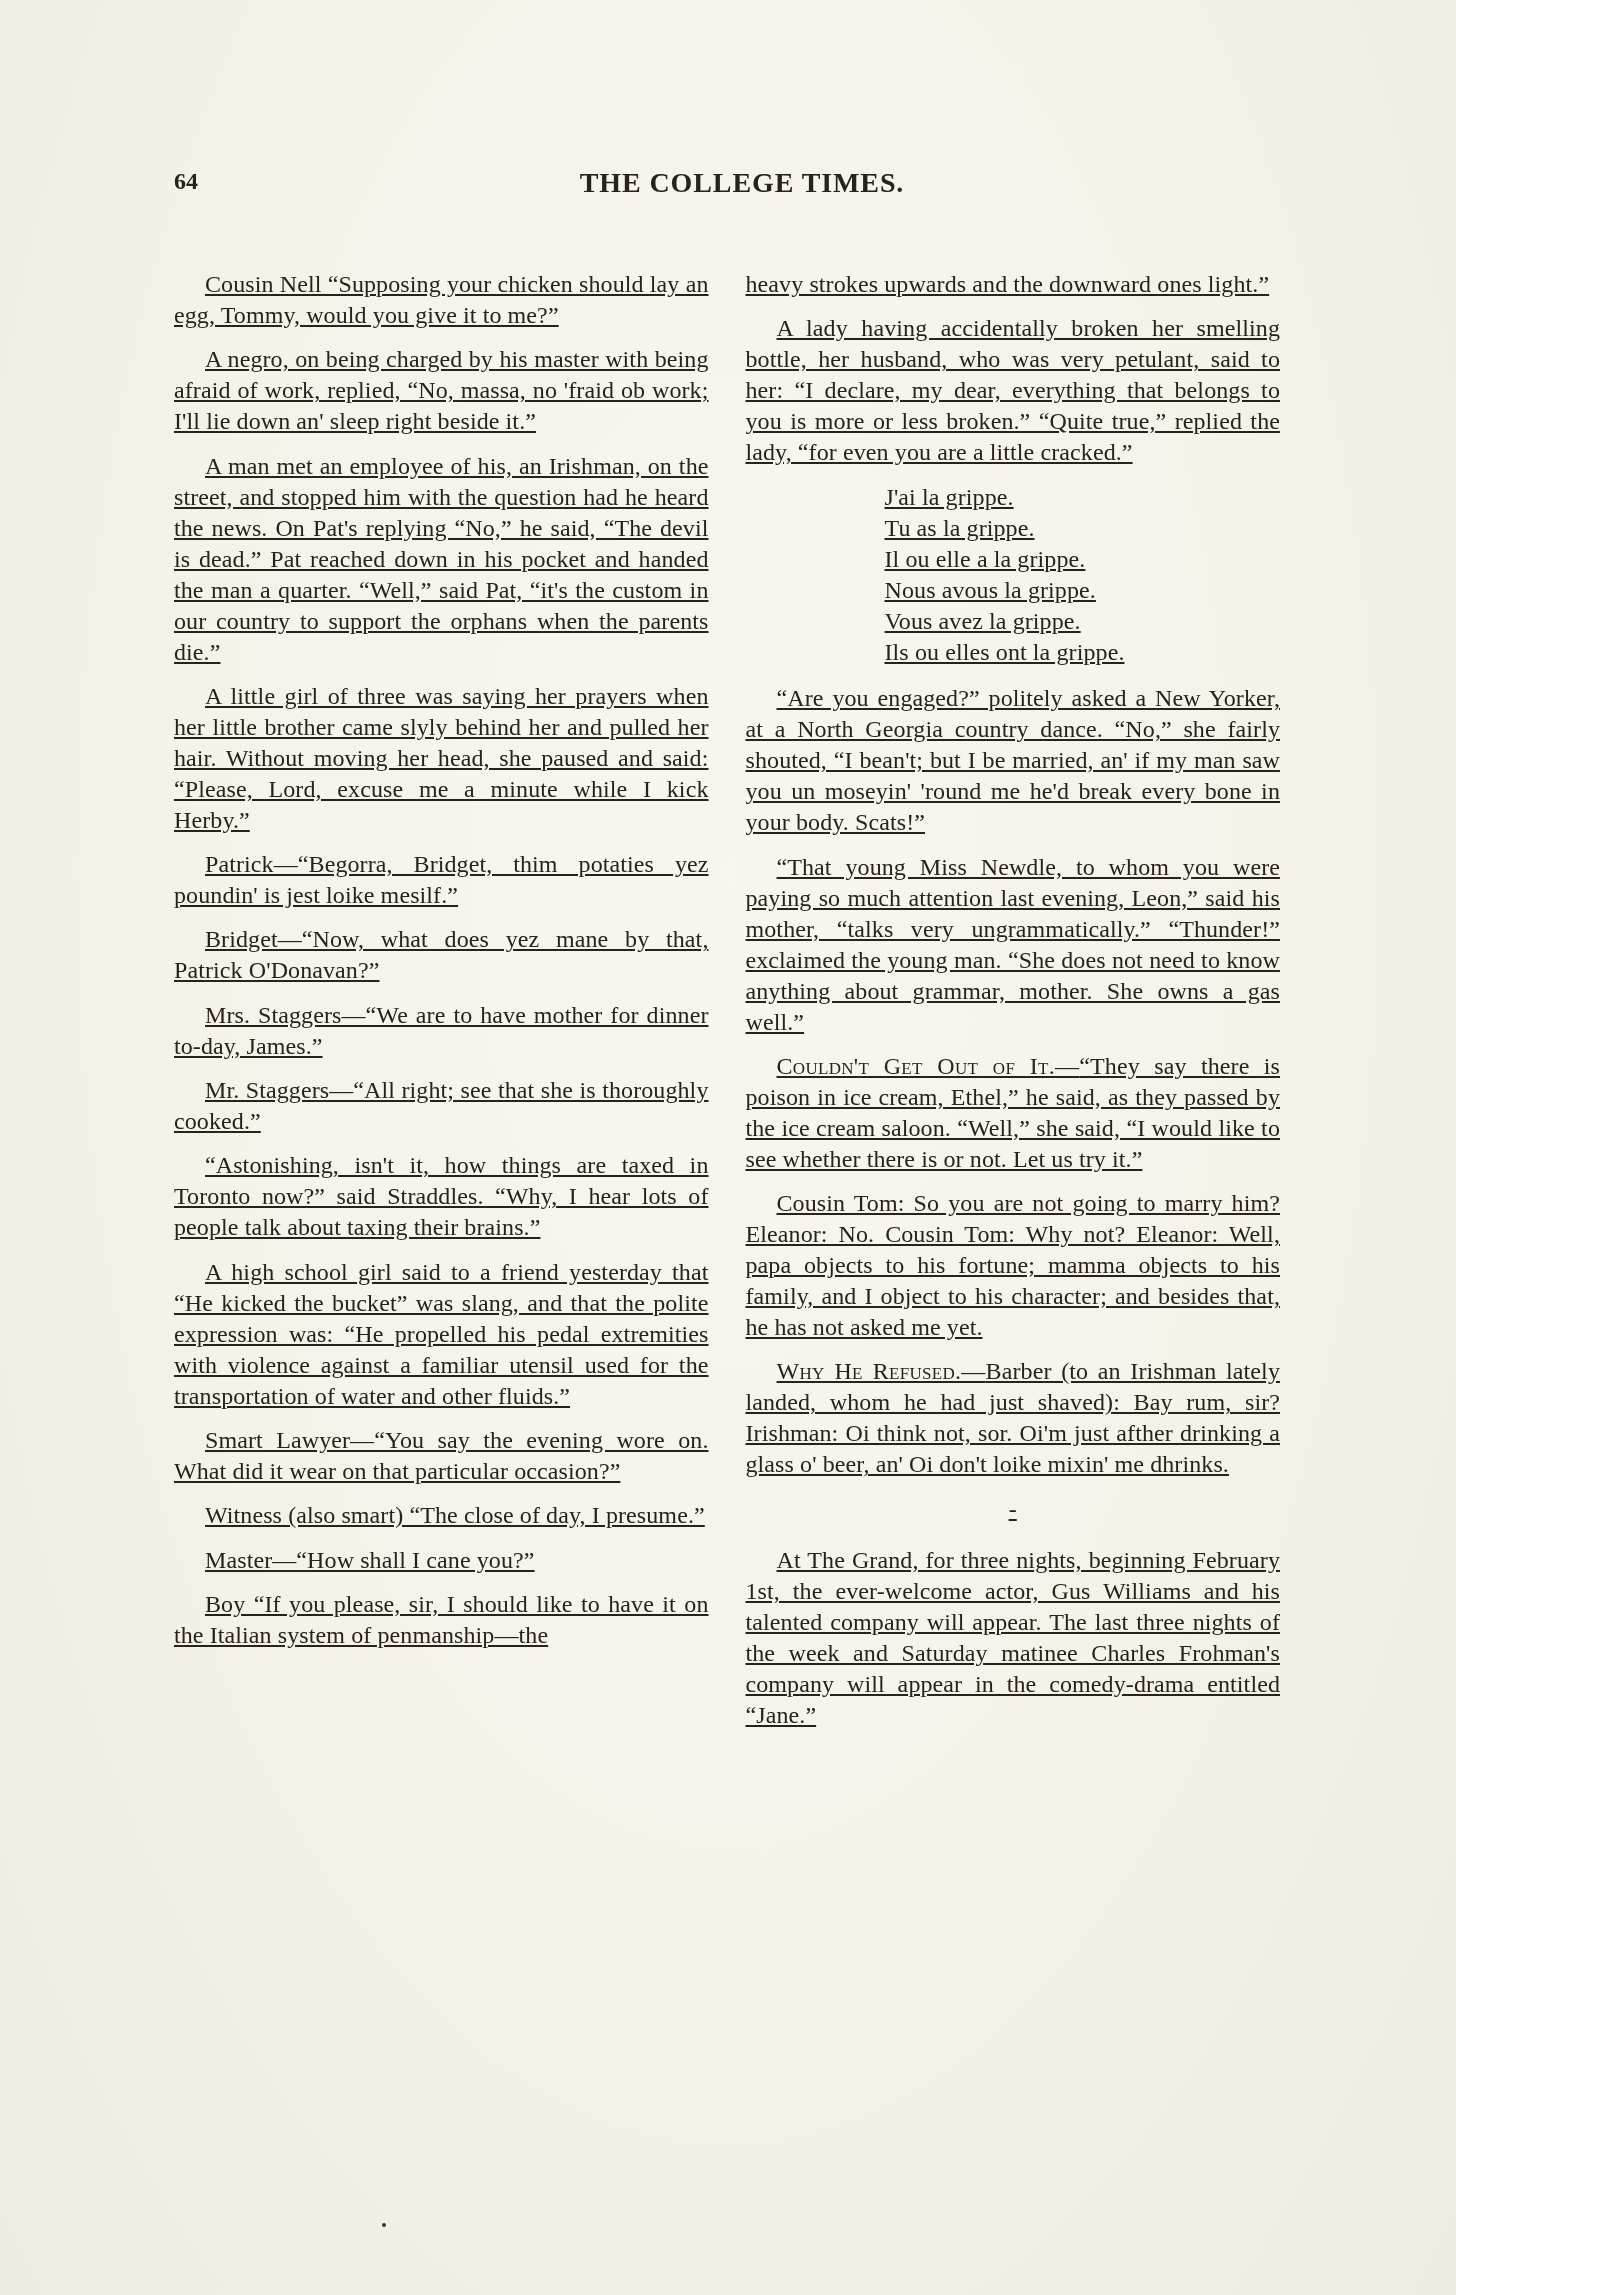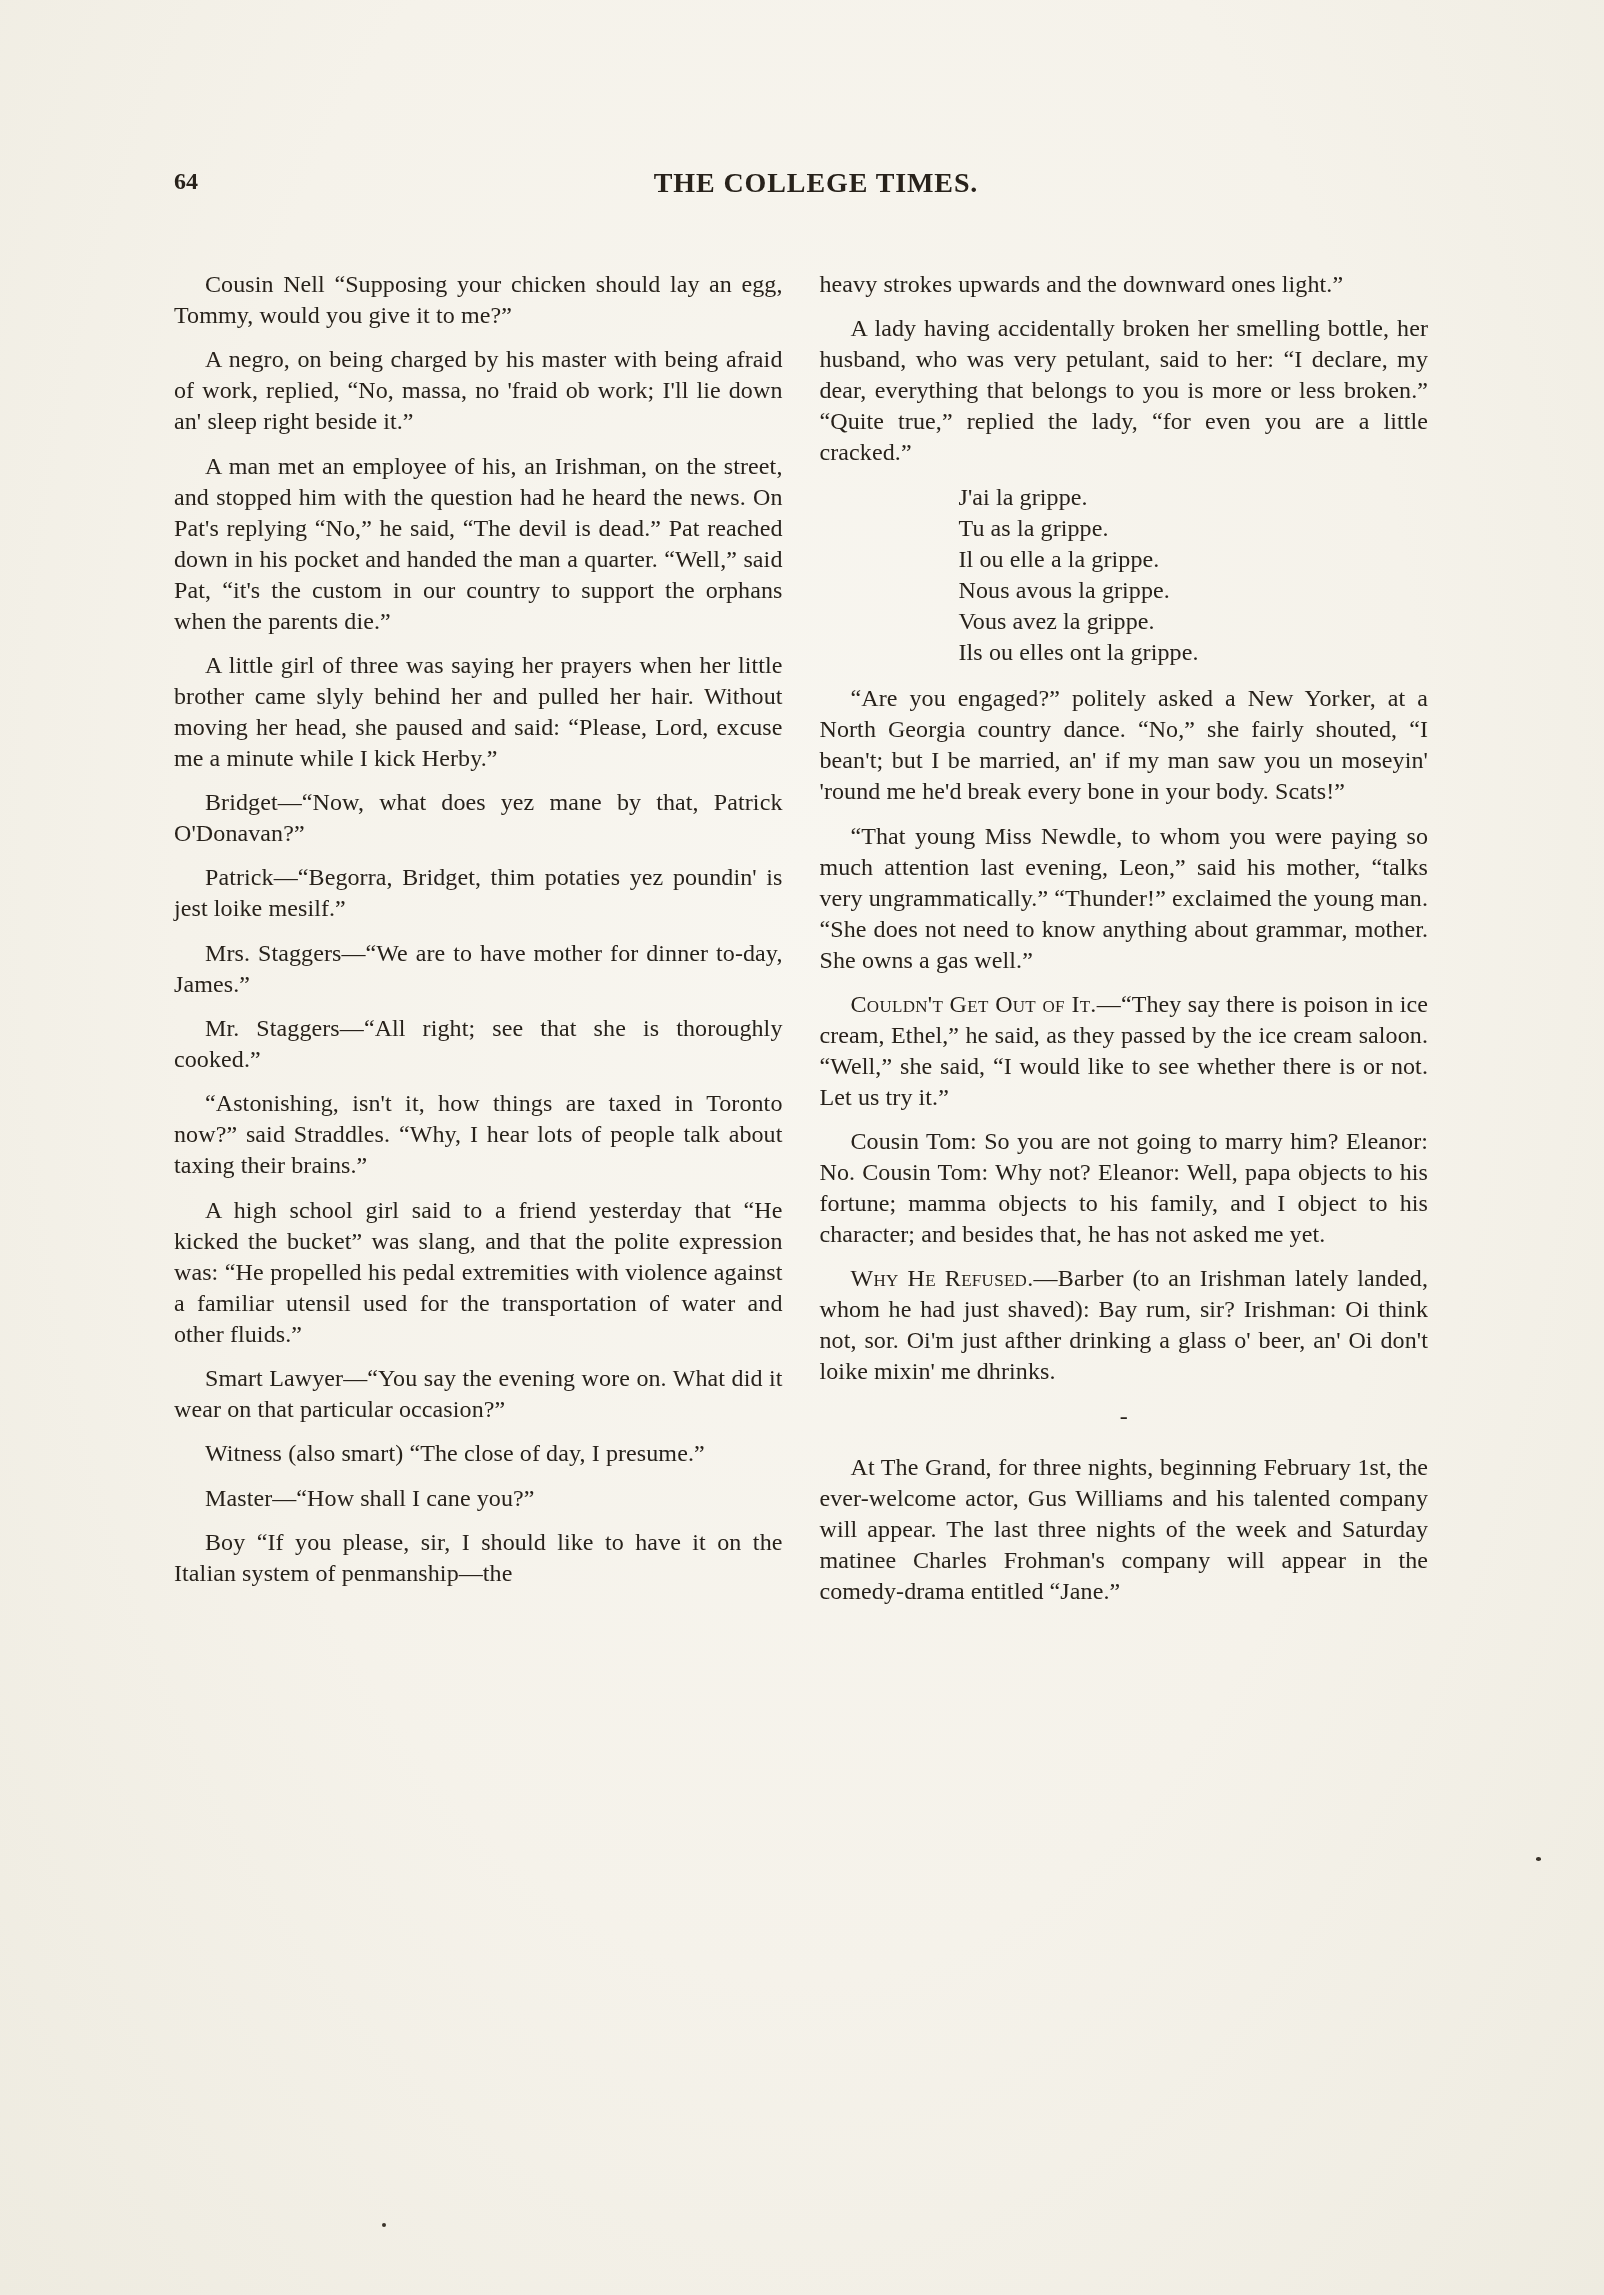--- a/index.html
+++ b/index.html
@@ -1,26 +1,27 @@
 <!DOCTYPE html>
 <html style="font-size:9.6px"><head>
 <meta charset="utf-8">
 <style>
   html, body {
     margin: 0;
     padding: 0;
   }
   .page {
     position: relative;
-    width: 1604px;
+    width: 1456px;
     height: 2295px;
     overflow: hidden;
     background: radial-gradient(ellipse at 50% 38%, #f8f6f0 0%, #f5f2ea 55%, #eeebe0 100%);
     color: #28221b;
     font-family: "Liberation Serif", "DejaVu Serif", serif;
+    text-decoration: underline;
   }
   .masthead {
     position: relative;
     height: 205px;
   }
   .page-number {
     position: absolute;
     left: 174px;
     top: 168px;
     font-size: 24px;
@@ -95,22 +96,22 @@
     <h1 class="journal-title">THE COLLEGE TIMES.</h1>
   </header>
 
   <div class="columns">
 
     <div class="col">
       <p>Cousin Nell  “Supposing your chicken should lay an egg, Tommy, would you give it to me?”</p>
       <p>A negro, on being charged by his master with being afraid of work, replied, “No, massa, no 'fraid ob work; I'll lie down an' sleep right beside it.”</p>
       <p>A man met an employee of his, an Irishman, on the street, and stopped him with the question had he heard the news. On Pat's replying “No,” he said, “The devil is dead.” Pat reached down in his pocket and handed the man a quarter. “Well,” said Pat, “it's the custom in our country to support the orphans when the parents die.”</p>
       <p>A little girl of three was saying her prayers when her little brother came slyly behind her and pulled her hair. Without moving her head, she paused and said: “Please, Lord, excuse me a minute while I kick Herby.”</p>
+      <p>Patrick—“Begorra, Bridget, thim potaties yez poundin' is jest loike mesilf.”</p>
       <p>Bridget—“Now, what does yez mane by that, Patrick O'Donavan?”</p>
-      <p>Patrick—“Begorra, Bridget, thim potaties yez poundin' is jest loike mesilf.”</p>
       <p>Mrs. Staggers—“We are to have mother for dinner to-day, James.”</p>
       <p>Mr. Staggers—“All right; see that she is thoroughly cooked.”</p>
       <p>“Astonishing, isn't it, how things are taxed in Toronto now?” said Straddles. “Why, I hear lots of people talk about taxing their brains.”</p>
       <p>A high school girl said to a friend yesterday that “He kicked the bucket” was slang, and that the polite expression was: “He propelled his pedal extremities with violence against a familiar utensil used for the transportation of water and other fluids.”</p>
       <p>Smart Lawyer—“You say the evening wore on. What did it wear on that particular occasion?”</p>
       <p>Witness (also smart)  “The close of day, I presume.”</p>
       <p>Master—“How shall I cane you?”</p>
       <p>Boy  “If you please, sir, I should like to have it on the Italian system of penmanship—the</p>
     </div>
 

